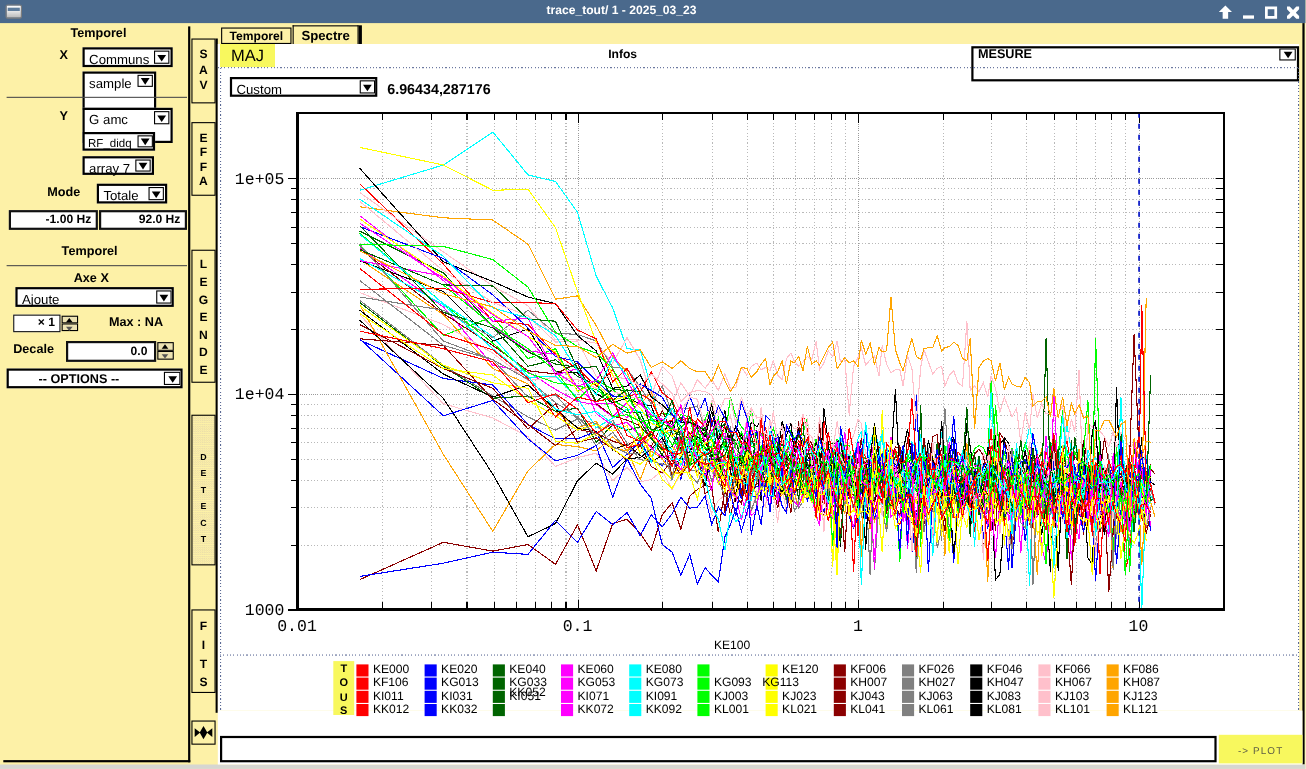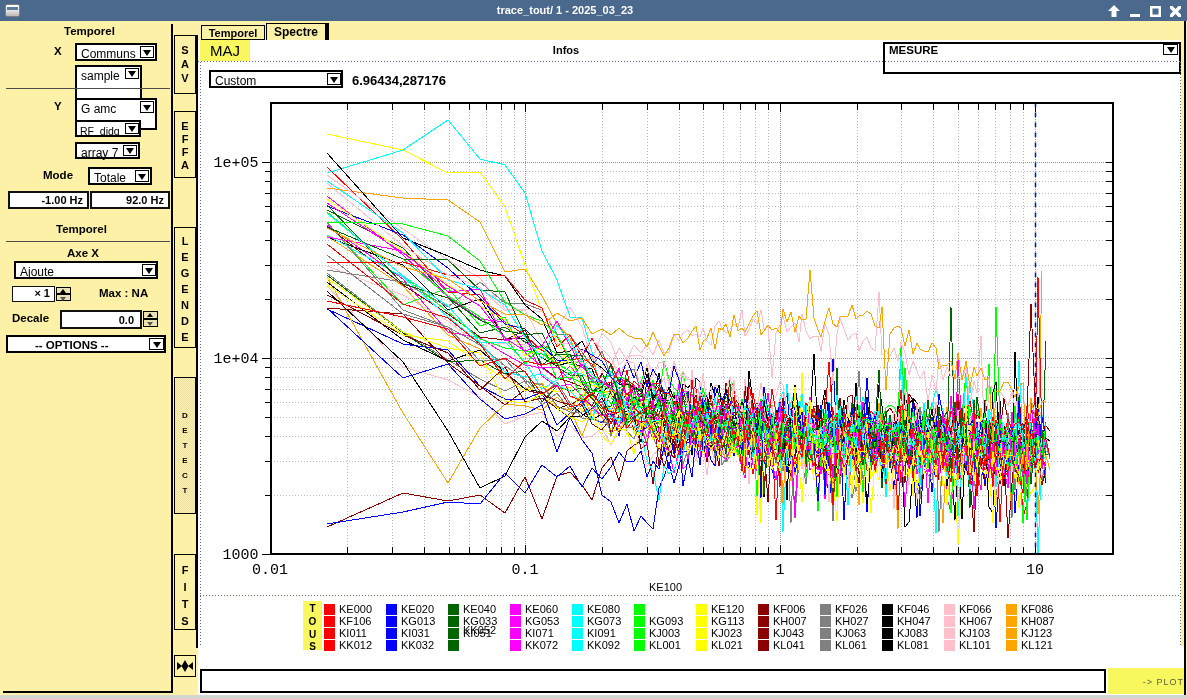--- a/index.html
+++ b/index.html
@@ -453,21 +453,21 @@
 <div class="swl" style="left:649px;top:581px">KE100</div>
 <div class="sw" style="left:634px;top:616px;background:#00ff00"></div>
 <div class="swl" style="left:649px;top:615px">KG093</div>
 <div class="sw" style="left:634px;top:628px;background:#00ff00"></div>
 <div class="swl" style="left:649px;top:627px">KJ003</div>
 <div class="sw" style="left:634px;top:640px;background:#00ff00"></div>
 <div class="swl" style="left:649px;top:639px">KL001</div>
 <div class="sw" style="left:696px;top:604px;background:#ffff00"></div>
 <div class="swl" style="left:711px;top:603px">KE120</div>
 <div class="sw" style="left:696px;top:616px;background:#ffff00"></div>
-<div class="swl" style="left:711px;top:615px">KG113</div>
+<div class="swl" style="left:693px;top:615px">KG113</div>
 <div class="sw" style="left:696px;top:628px;background:#ffff00"></div>
 <div class="swl" style="left:711px;top:627px">KJ023</div>
 <div class="sw" style="left:696px;top:640px;background:#ffff00"></div>
 <div class="swl" style="left:711px;top:639px">KL021</div>
 <div class="sw" style="left:758px;top:604px;background:#8b0000"></div>
 <div class="swl" style="left:773px;top:603px">KF006</div>
 <div class="sw" style="left:758px;top:616px;background:#8b0000"></div>
 <div class="swl" style="left:773px;top:615px">KH007</div>
 <div class="sw" style="left:758px;top:628px;background:#8b0000"></div>
 <div class="swl" style="left:773px;top:627px">KJ043</div>
@@ -500,13 +500,13 @@
 <div class="sw" style="left:1006px;top:604px;background:#ffa500"></div>
 <div class="swl" style="left:1021px;top:603px">KF086</div>
 <div class="sw" style="left:1006px;top:616px;background:#ffa500"></div>
 <div class="swl" style="left:1021px;top:615px">KH087</div>
 <div class="sw" style="left:1006px;top:628px;background:#ffa500"></div>
 <div class="swl" style="left:1021px;top:627px">KJ123</div>
 <div class="sw" style="left:1006px;top:640px;background:#ffa500"></div>
 <div class="swl" style="left:1021px;top:639px">KL121</div>
 
 <div class="abs" style="left:200px;top:669px;width:906px;height:24px;background:#fff;border:2px solid #000"></div>
-<div class="ybtn" style="left:1108px;top:668px;width:76px;height:26px;text-align:right;font-size:9px;color:#5d5d45;padding-top:9px;letter-spacing:1px">-&gt; PLOT</div>
+<div class="ybtn" style="left:1108px;top:668px;width:76px;height:26px;text-align:center;font-size:9px;color:#5d5d45;padding-top:9px;letter-spacing:1px">-&gt; PLOT</div>
 
 </body></html>

